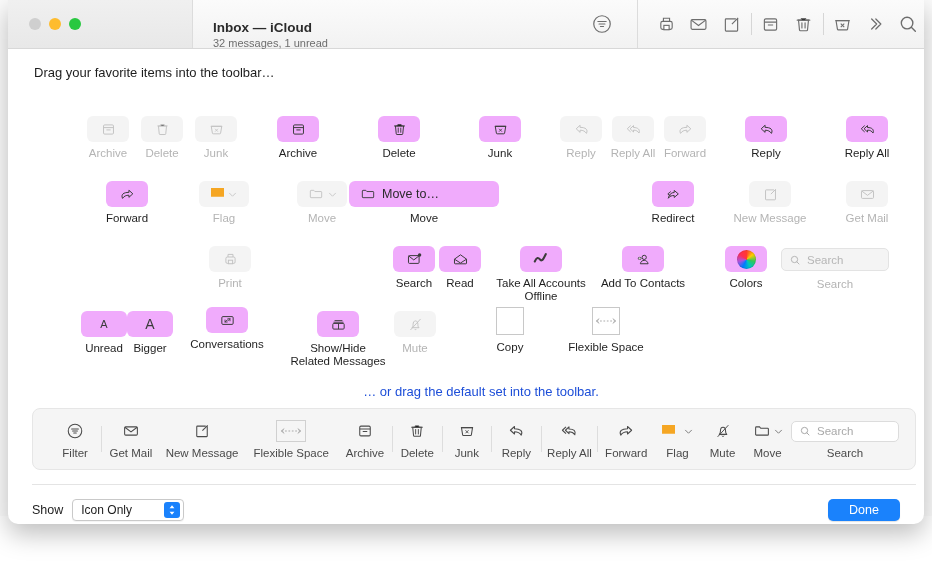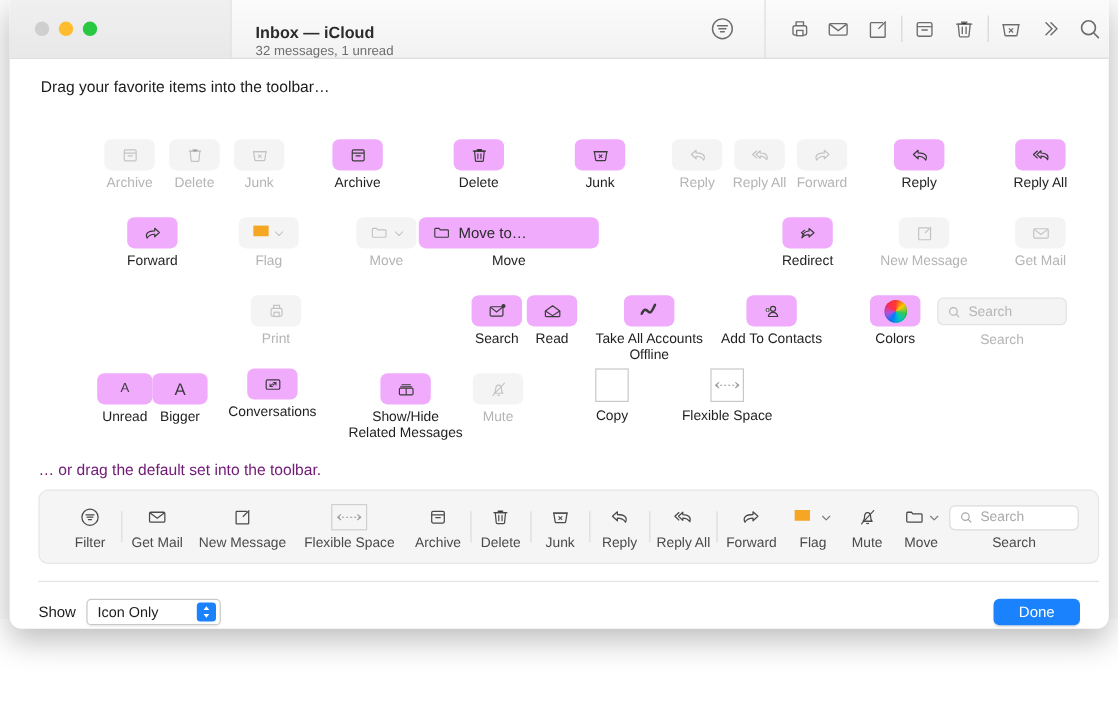--- a/index.html
+++ b/index.html
@@ -62,21 +62,21 @@
     display:flex;align-items:center;justify-content:center;}
   .spacebox.flex{border-color:#c8c8c8;}
 
   .flagicon{width:13px;height:13px;background:#f5a623;
     clip-path:polygon(0 0,100% 0,100% 72%,0 72%);}
   .colorwheel{width:19px;height:19px;border-radius:50%;
     background:conic-gradient(#ff3b30,#ffcc00,#34c759,#00c7be,#007aff,#af52de,#ff2d55,#ff3b30);
     box-shadow:inset 0 0 0 1px rgba(0,0,0,.08);}
 
   
-  .hint2{font-size:13px;color:#701a75;margin:0 0 9px 0;}
+  .hint2{font-size:13px;color:#1d4ed8;margin:0 0 9px 14px;text-align:center;}
   .defaultbar{height:62px;background:#f5f5f5;border:1px solid #e6e6e6;border-radius:8px;
     display:flex;align-items:center;padding:0 16px;box-sizing:border-box;}
   .ditem{display:flex;flex-direction:column;align-items:center;}
   .ditem .dic{height:24px;display:flex;align-items:center;justify-content:center;color:#4a4a4a;}
   .ditem .dlbl{font-size:11.5px;color:#4a4a4a;margin-top:4px;}
   .dsep{width:1px;height:26px;background:#dddddd;}
 
   
   .footdiv{height:1px;background:#e4e4e4;margin:14px 0 0 0;}
   .footer{display:flex;align-items:center;padding:14px 24px 0 24px;}

